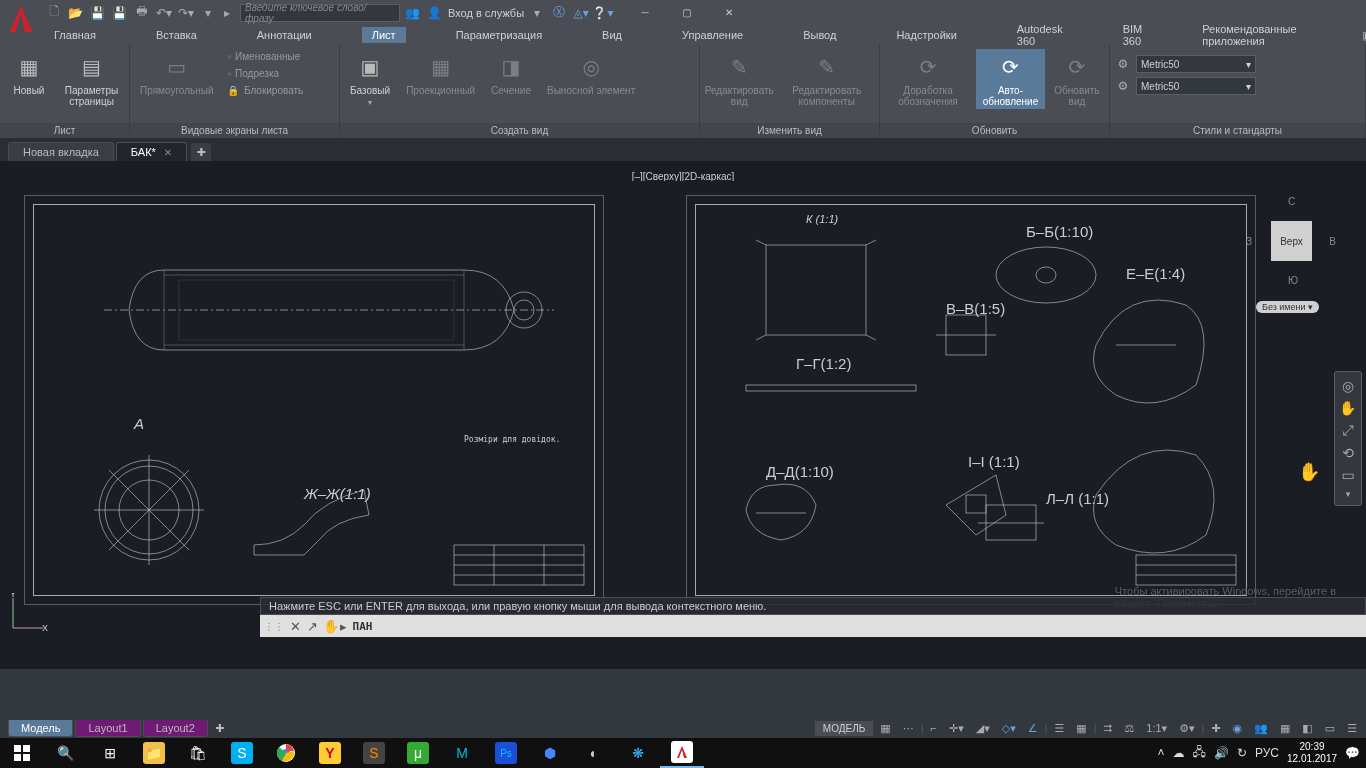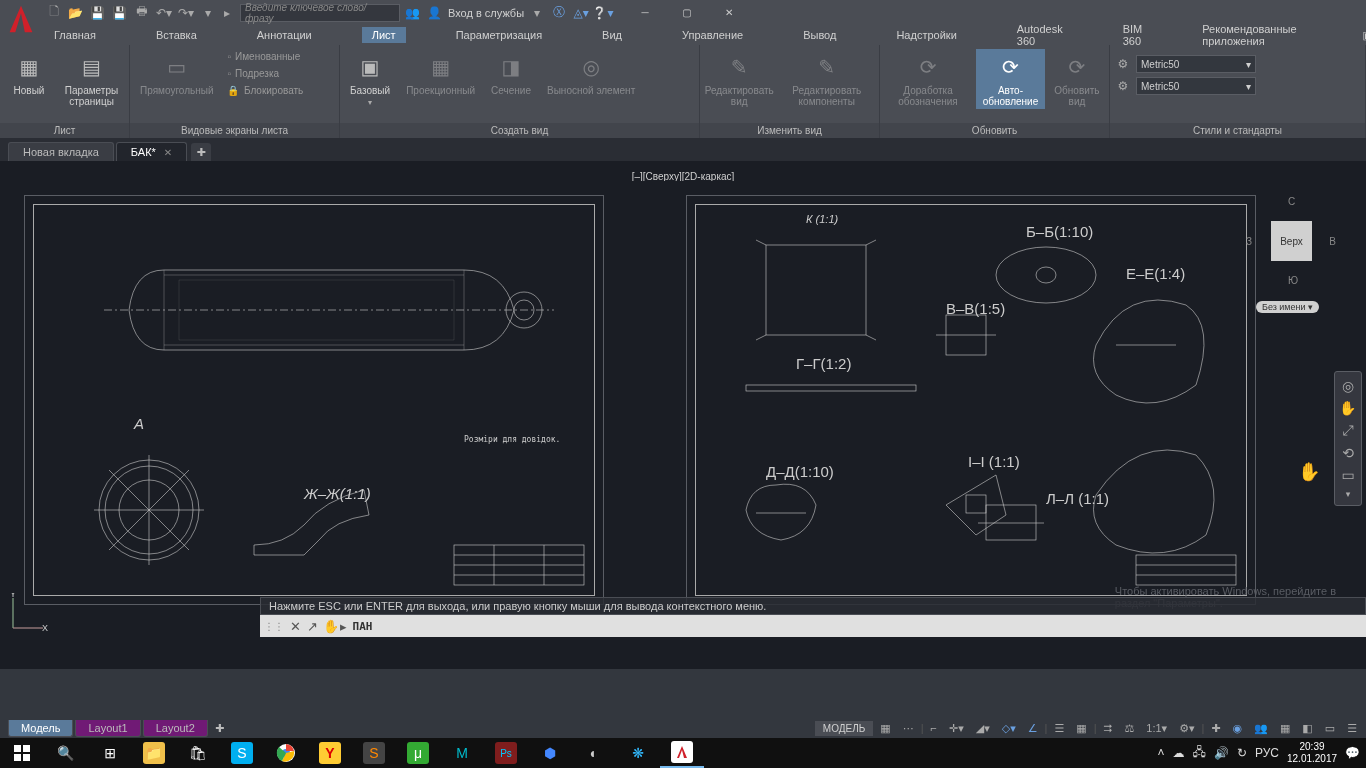--- a/index.html
+++ b/index.html
@@ -518,21 +518,21 @@
   <div class="task-btn">
       <span class="task-icon" style="background:#444;color:#f80;">S</span>
     </div>
   <div class="task-btn">
       <span class="task-icon" style="background:#3a3;">μ</span>
     </div>
   <div class="task-btn">
       <span class="task-icon" style="color:#0bc;">M</span>
     </div>
   <div class="task-btn">
-      <span class="task-icon" style="background:#7f1d1d;color:#00c8ff;font-size:10px;">Ps</span>
+      <span class="task-icon" style="background:#1d4ed8;color:#00c8ff;font-size:10px;">Ps</span>
     </div>
   <div class="task-btn">
       <span class="task-icon" style="color:#48f;">⬢</span>
     </div>
   <div class="task-btn">
       <span class="task-icon" style="color:#ccc;">◐</span>
     </div>
   <div class="task-btn">
       <span class="task-icon" style="color:#3bf;">❋</span>
     </div>

